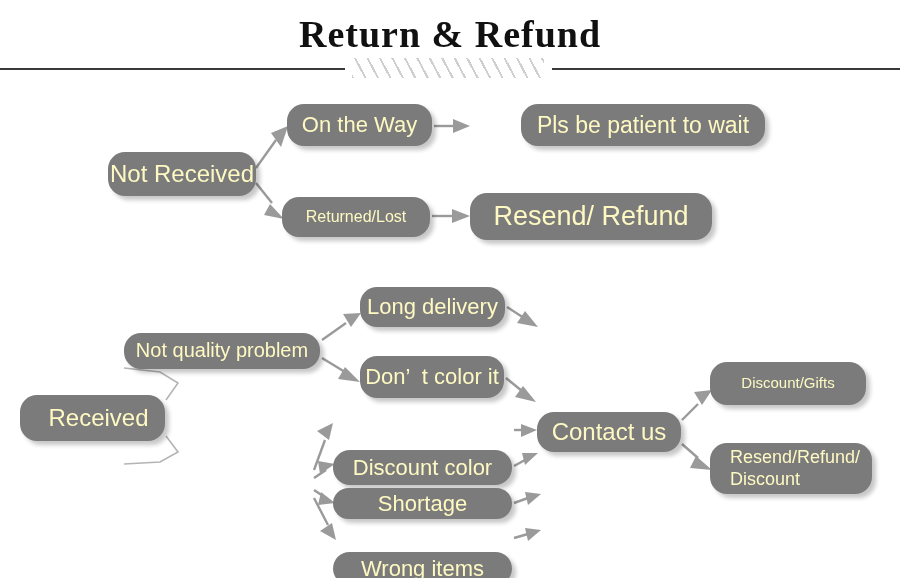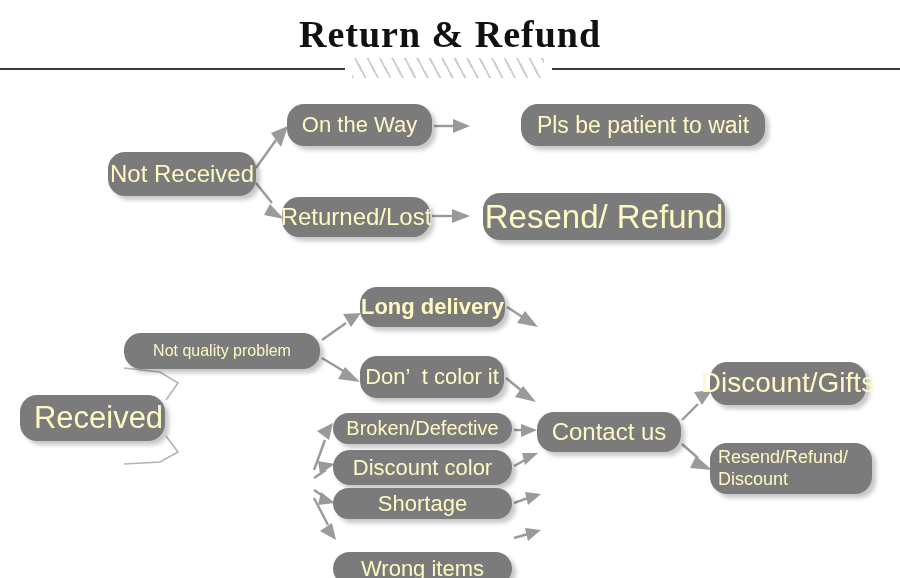--- a/index.html
+++ b/index.html
@@ -57,21 +57,21 @@
     box-sizing: border-box;
     display: flex;
     align-items: center;
     justify-content: center;
     box-shadow: 4px 4px 4px rgba(0,0,0,0.22);
     line-height: 1.08;
     white-space: pre;
     z-index: 3;
     border-radius: 17px;
   }
-  .node.left { justify-content: flex-start; padding-left: 8px; white-space: pre-line; text-align: left; }
+  .node.left { justify-content: flex-start; padding-left: 20px; white-space: pre-line; text-align: left; }
 
   
   .conn { position: absolute; z-index: 1; overflow: visible; }
   .conn line, .conn polyline, .conn path {
     stroke: #9a9a9a;
     stroke-width: 2.4;
     fill: none;
   }
   .conn .thin { stroke: #b4b4b4; stroke-width: 1.6; }
   .conn polygon { fill: #9a9a9a; }
@@ -146,41 +146,40 @@
     <line x1="682" y1="444" x2="698" y2="458"></line>
     <polygon points="712,470 696,456 690,468"></polygon>
   </svg>
 
   <div class="node" style="left:108px; top:152px; width:148px; height:44px; font-size:24px;">Not Received</div>
 
   <div class="node" style="left:287px; top:104px; width:145px; height:42px; font-size:22px;">On the Way</div>
 
   <div class="node" style="left:473px; top:104px; width:244px; height:42px; font-size:23px;margin-left:48px;">Pls be patient to wait</div>
 
-  <div class="node" style="left:282px; top:197px; width:148px; height:40px; font-size:24px;">Returned/Lost</div>
+  <div class="node" style="left:282px; top:197px; width:148px; height:40px; font-size:16px;">Returned/Lost</div>
 
-  <div class="node" style="left:483px; top:193px; width:242px; height:47px; font-size:33px;">Resend/ Refund</div>
+  <div class="node" style="left:470px; top:193px; width:242px; height:47px; font-size:27px;">Resend/ Refund</div>
 
-  <div class="node" style="left:20px; top:395px; width:145px; height:46px; font-size:31px;padding-left:12px;">Received</div>
+  <div class="node" style="left:20px; top:395px; width:145px; height:46px; font-size:24px;padding-left:12px;">Received</div>
 
-  <div class="node" style="left:124px; top:333px; width:196px; height:36px; font-size:16px;">Not quality problem</div>
+  <div class="node" style="left:124px; top:333px; width:196px; height:36px; font-size:20px;">Not quality problem</div>
 
 
-  <div class="node" style="left:360px; top:287px; width:145px; height:40px; font-size:22px;font-weight:bold;">Long delivery</div>
+  <div class="node" style="left:360px; top:287px; width:145px; height:40px; font-size:22px;">Long delivery</div>
 
   <div class="node" style="left:360px; top:356px; width:144px; height:42px; font-size:22px;">Don’  t color it</div>
 
-  <div class="node" style="left:333px; top:413px; width:179px; height:31px; font-size:20px;">Broken/Defective</div>
 
   <div class="node" style="left:333px; top:450px; width:179px; height:35px; font-size:22px;">Discount color</div>
 
   <div class="node" style="left:333px; top:488px; width:179px; height:31px; font-size:22px;">Shortage</div>
 
   <div class="node" style="left:333px; top:552px; width:179px; height:33px; font-size:22px;">Wrong items</div>
 
   <div class="node" style="left:537px; top:412px; width:144px; height:40px; font-size:24px;text-align:right;">Contact us</div>
 
-  <div class="node" style="left:710px; top:362px; width:156px; height:43px; font-size:28px;">Discount/Gifts</div>
+  <div class="node" style="left:710px; top:362px; width:156px; height:43px; font-size:15px;">Discount/Gifts</div>
 
   <div class="node left" style="left:710px; top:443px; width:162px; height:51px; font-size:18px; line-height:1.2;">Resend/Refund/
 Discount</div>
 
 </div>
 
 </body></html>

